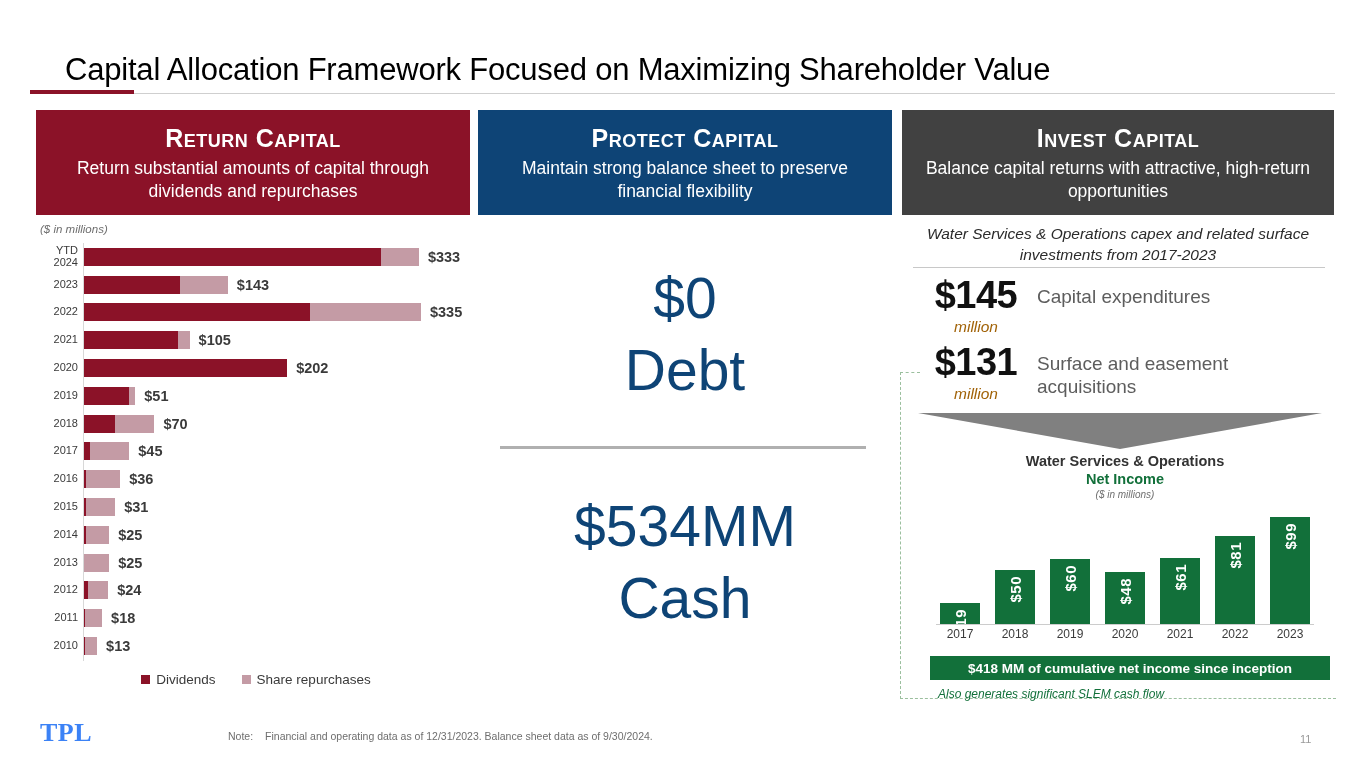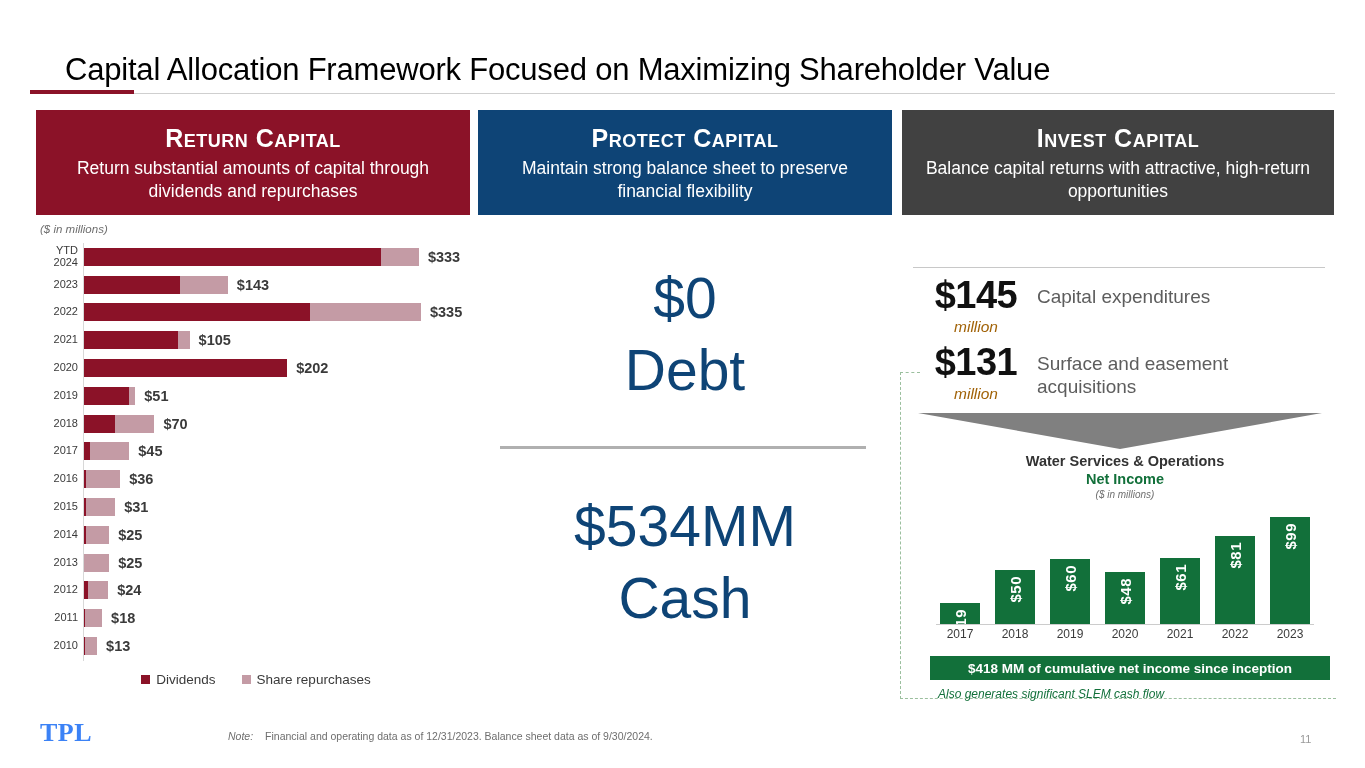--- a/index.html
+++ b/index.html
@@ -168,21 +168,21 @@
   
   #logo {
     position: absolute; left: 40px; top: 718px;
     font-family: "Liberation Serif", serif;
     font-size: 26px; font-weight: 700; color: #3b82f6; letter-spacing: 0.5px;
   }
   #note {
     position: absolute; left: 228px; top: 730px;
     font-size: 10.5px; color: #6e6e6e; white-space: nowrap;
   }
-  #note-label { margin-right: 12px; font-style: italic; }
+  #note-label { margin-right: 12px; }
   #page-num {
     position: absolute; left: 1300px; top: 733px;
     font-size: 11px; color: #9a9a9a;
   }
 </style>
 </head>
 <body>
 
 <div id="slide">
 
@@ -372,20 +372,21 @@
   <div id="mid-top">
     <div>$0</div>
     <div>Debt</div>
   </div>
   <div id="mid-divider"></div>
   <div id="mid-bottom">
     <div>$534MM</div>
     <div>Cash</div>
   </div>
 
+  <div id="right-caption">Water Services &amp; Operations capex and related surface investments from 2017-2023</div>
   <div id="right-caption-rule"></div>
 
   <div class="stat-row" id="stat-capex">
     <div class="stat-num-wrap">
       <div class="stat-num">$145</div>
       <div class="stat-unit">million</div>
     </div>
     <div class="stat-text">Capital expenditures</div>
   </div>
 

